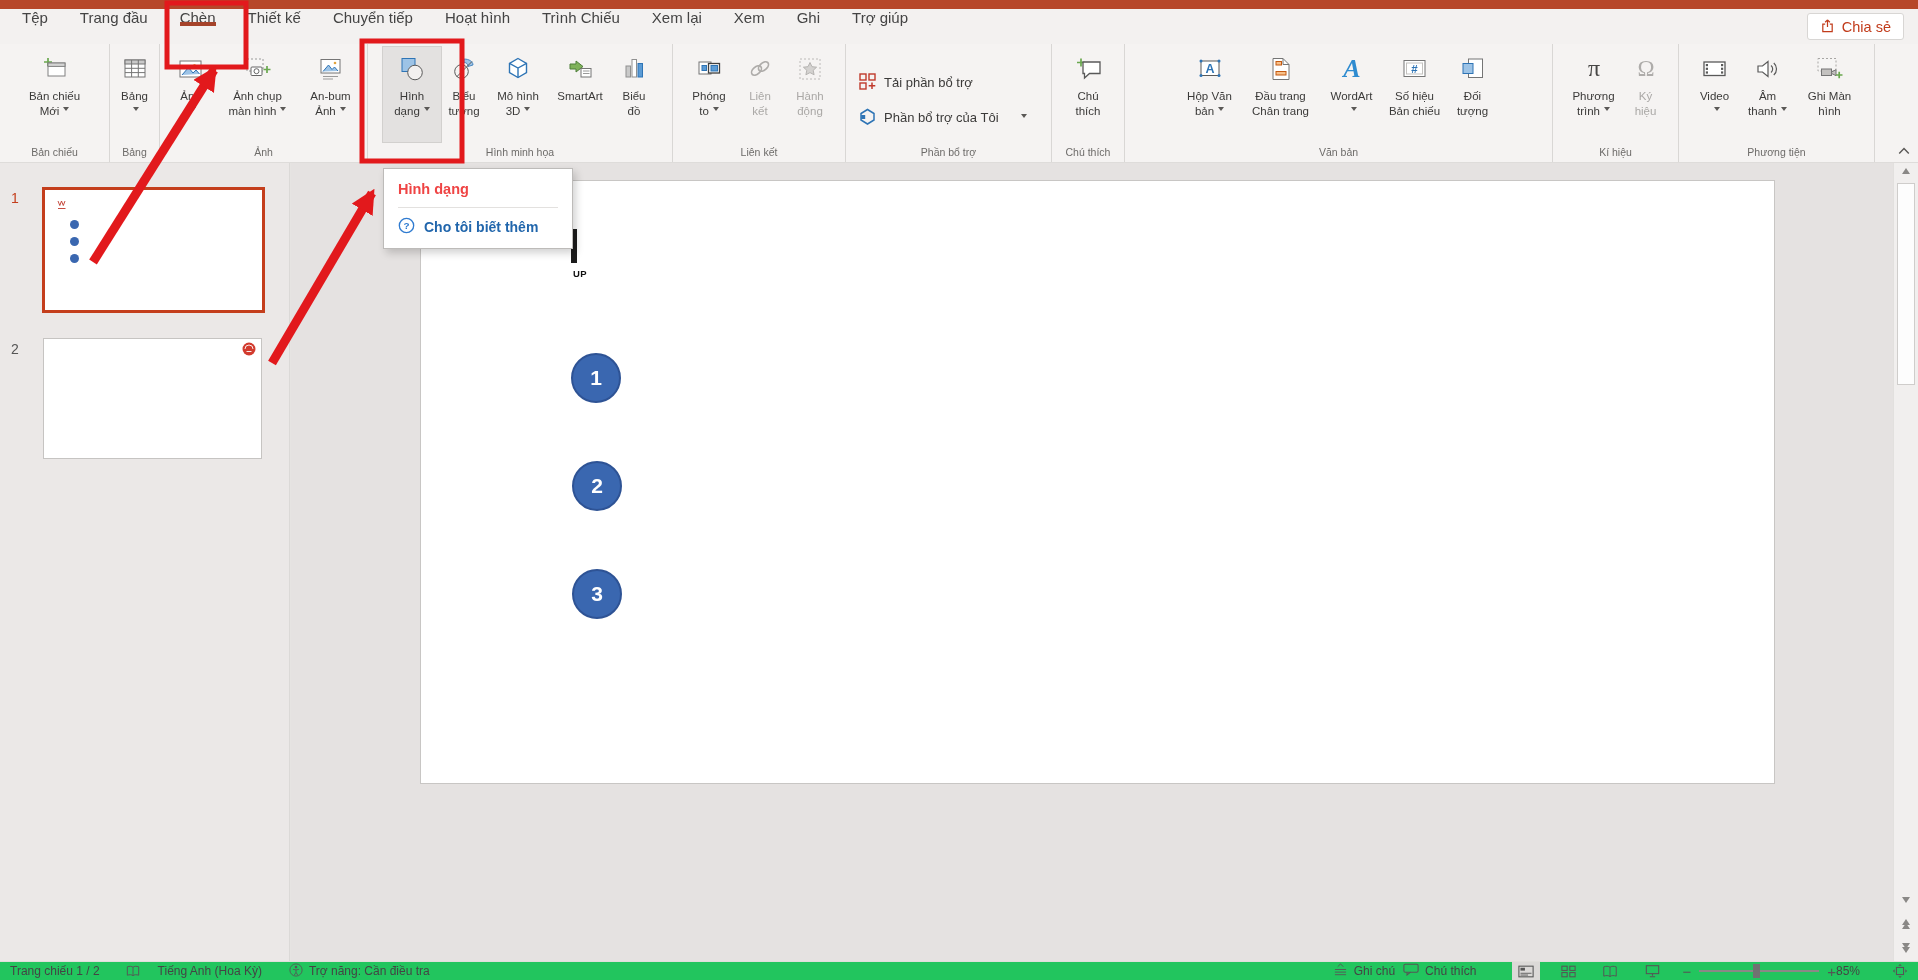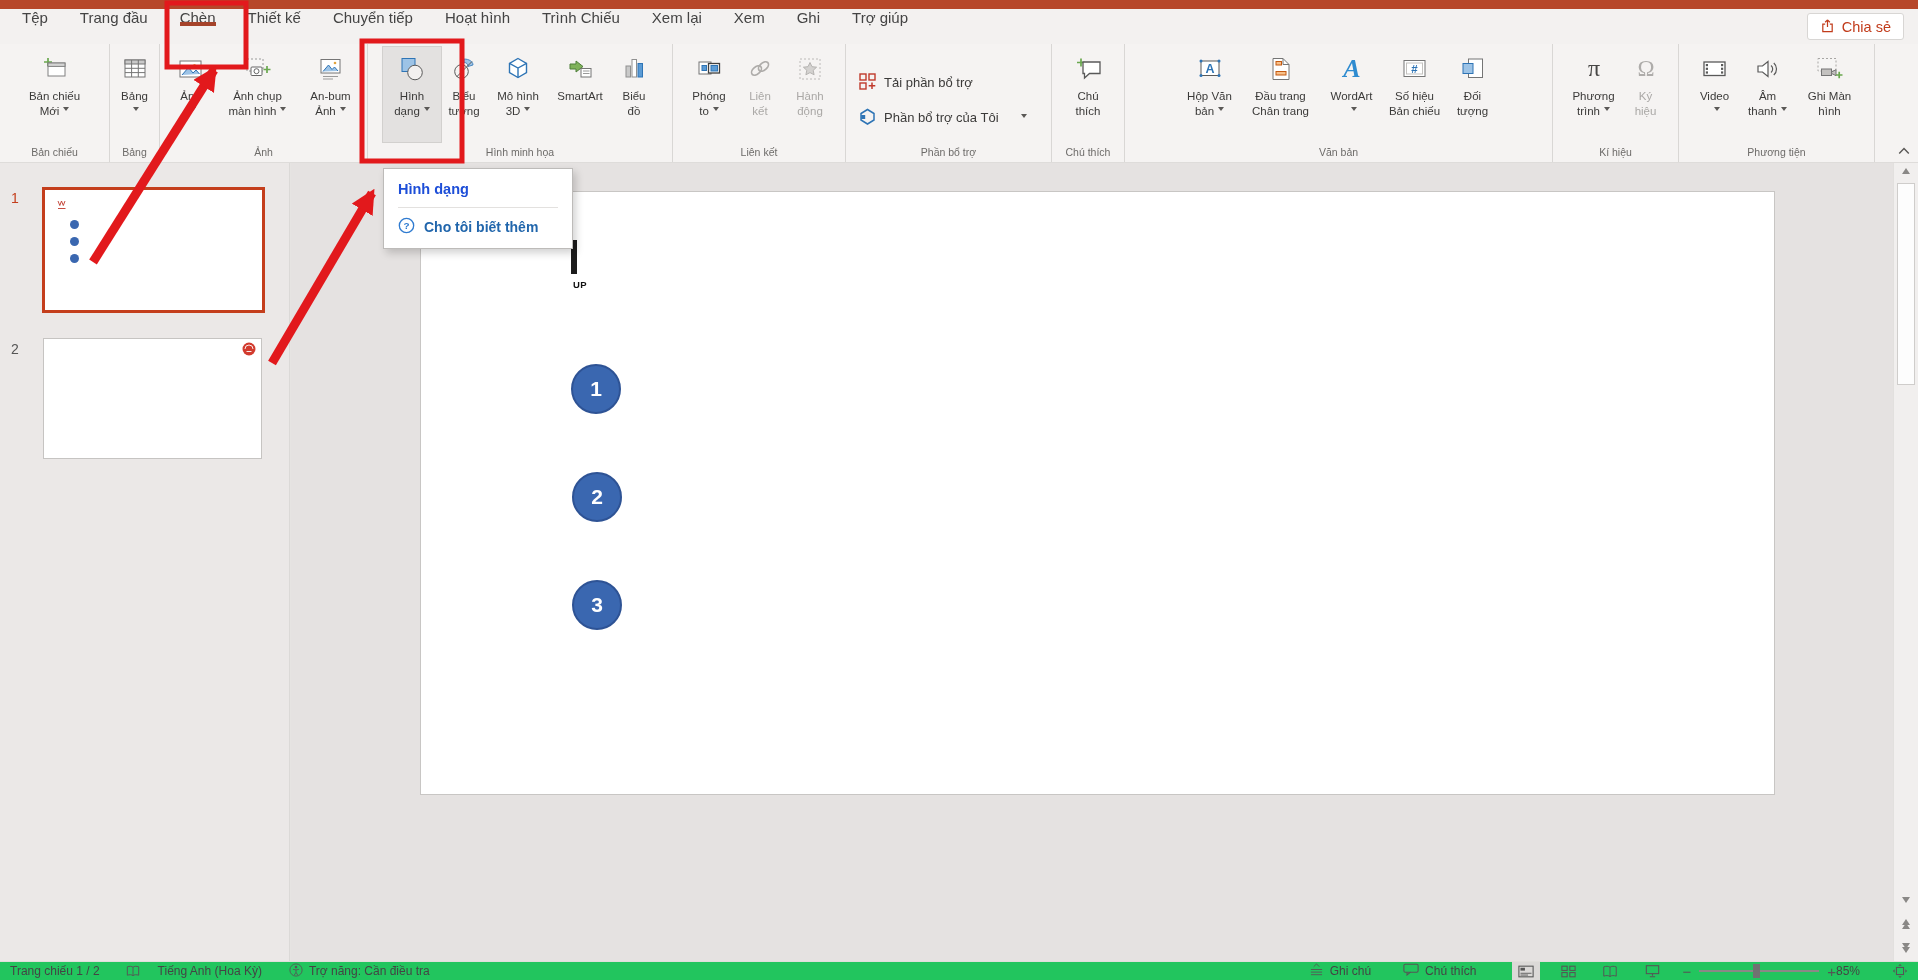--- a/index.html
+++ b/index.html
@@ -31,27 +31,27 @@
 .thumb{position:absolute;background:#fff;cursor:pointer}
 .thumb1{left:42px;top:24px;width:223px;height:126px;border:3px solid #c43e1c}
 .thumb2{left:43px;top:175px;width:219px;height:121px;border:1px solid #c6c4c2}
 .snum{position:absolute;font-size:14px}
 .snum1{left:11px;top:27px;color:#c43e1c}
 .snum2{left:11px;top:178px;color:#555}
 .mini-dot{position:absolute;width:9px;height:9px;border-radius:50%;background:#3a67b0;left:25px}
 .badge{position:absolute;right:5px;top:3px}
 
 .canvas{position:absolute;left:291px;top:163px;right:25px;bottom:19px;background:#e5e2e1;overflow:hidden}
-.slide{position:absolute;left:129px;top:28px;width:1355px;height:604px;background:#fff;border:1px solid #c8c6c4}
+.slide{position:absolute;left:129px;top:17px;width:1355px;height:604px;background:#fff;border:1px solid #c8c6c4}
 .marker{position:absolute;width:50px;height:50px;border-radius:50%;background:#3a67b0;border:2px solid #2e5395;color:#fff;font-size:21px;font-weight:bold;display:flex;align-items:center;justify-content:center;cursor:pointer}
 .hidbar{position:absolute;left:150px;top:48px;width:6px;height:34px;background:#1c1c1c}
 .uptext{position:absolute;left:152px;top:87px;font-size:9.5px;font-weight:bold;color:#111;letter-spacing:.3px}
 
 .tooltip{position:absolute;left:383px;top:168px;width:190px;background:#fff;border:1px solid #bdbbb9;box-shadow:3px 4px 8px rgba(0,0,0,.18);padding:12px 14px 11px;z-index:45}
-.tt-title{font-size:14.5px;font-weight:bold;color:#1d4ed8;margin-bottom:9px}
+.tt-title{font-size:14.5px;font-weight:bold;color:#ef4444;margin-bottom:9px}
 .tt-body{font-size:13px;color:#6b7c8e;line-height:1.36}
 .tt-div{border-top:1px solid #e3e1df;margin:10px 0 9px}
 .tt-more{display:flex;align-items:center;gap:9px;font-size:14px;font-weight:bold;color:#2166ac;cursor:pointer}
 
 .vscroll{position:absolute;right:0;top:163px;width:25px;bottom:19px;background:#f1efee;border-left:1px solid #e2e0de}
 .vs-thumb{position:absolute;left:3px;top:20px;width:18px;height:202px;background:#fdfdfd;border:1px solid #cfcdcb;cursor:pointer}
 .tri{width:0;height:0;border:4.5px solid transparent}
 .tri.up{border-bottom:6px solid #8a8886;border-top:none}
 .tri.down{border-top:6px solid #8a8886;border-bottom:none}
 .vsbtn{position:absolute;left:0;width:100%;display:flex;flex-direction:column;align-items:center;gap:1px;cursor:pointer}
@@ -494,21 +494,21 @@
   <span style="margin-right:27px">Tiếng Anh (Hoa Kỳ)</span>
   <span class="sb-item">
     <span><svg width="14" height="14" viewBox="0 0 16 16">
           <circle cx="8" cy="8" r="7" fill="none" stroke="#555"></circle>
           <circle cx="8" cy="4.7" r="1.5" fill="#555"></circle>
           <path d="M4.5 7.2l3.5.7 3.5-.7M8 7.9v2.8l-2 3.1M8 10.7l2 3.1" stroke="#555" fill="none"></path>
         </svg></span>
     <span>Trợ năng: Cần điều tra</span>
   </span>
   <span style="margin-left:auto"></span>
-  <span class="sb-item" style="margin-right:32px">
+  <span class="sb-item" style="margin-right:8px">
     <span><svg width="15" height="13" viewBox="0 0 16 14">
           <path d="M5 4l3-3 3 3" fill="none" stroke="#555"></path>
           <path d="M2 7h12M2 9.8h12M2 12.6h12" stroke="#555"></path>
         </svg></span>
     <span>Ghi chú</span>
   </span>
   <span class="sb-item" style="margin-right:36px">
     <span><svg width="16" height="13" viewBox="0 0 18 14">
           <rect x="1" y="1" width="16" height="9" rx="1.5" fill="none" stroke="#555" stroke-width="1.2"></rect>
           <path d="M4.5 10v3.2L8.5 10" fill="none" stroke="#555" stroke-width="1.2"></path>

